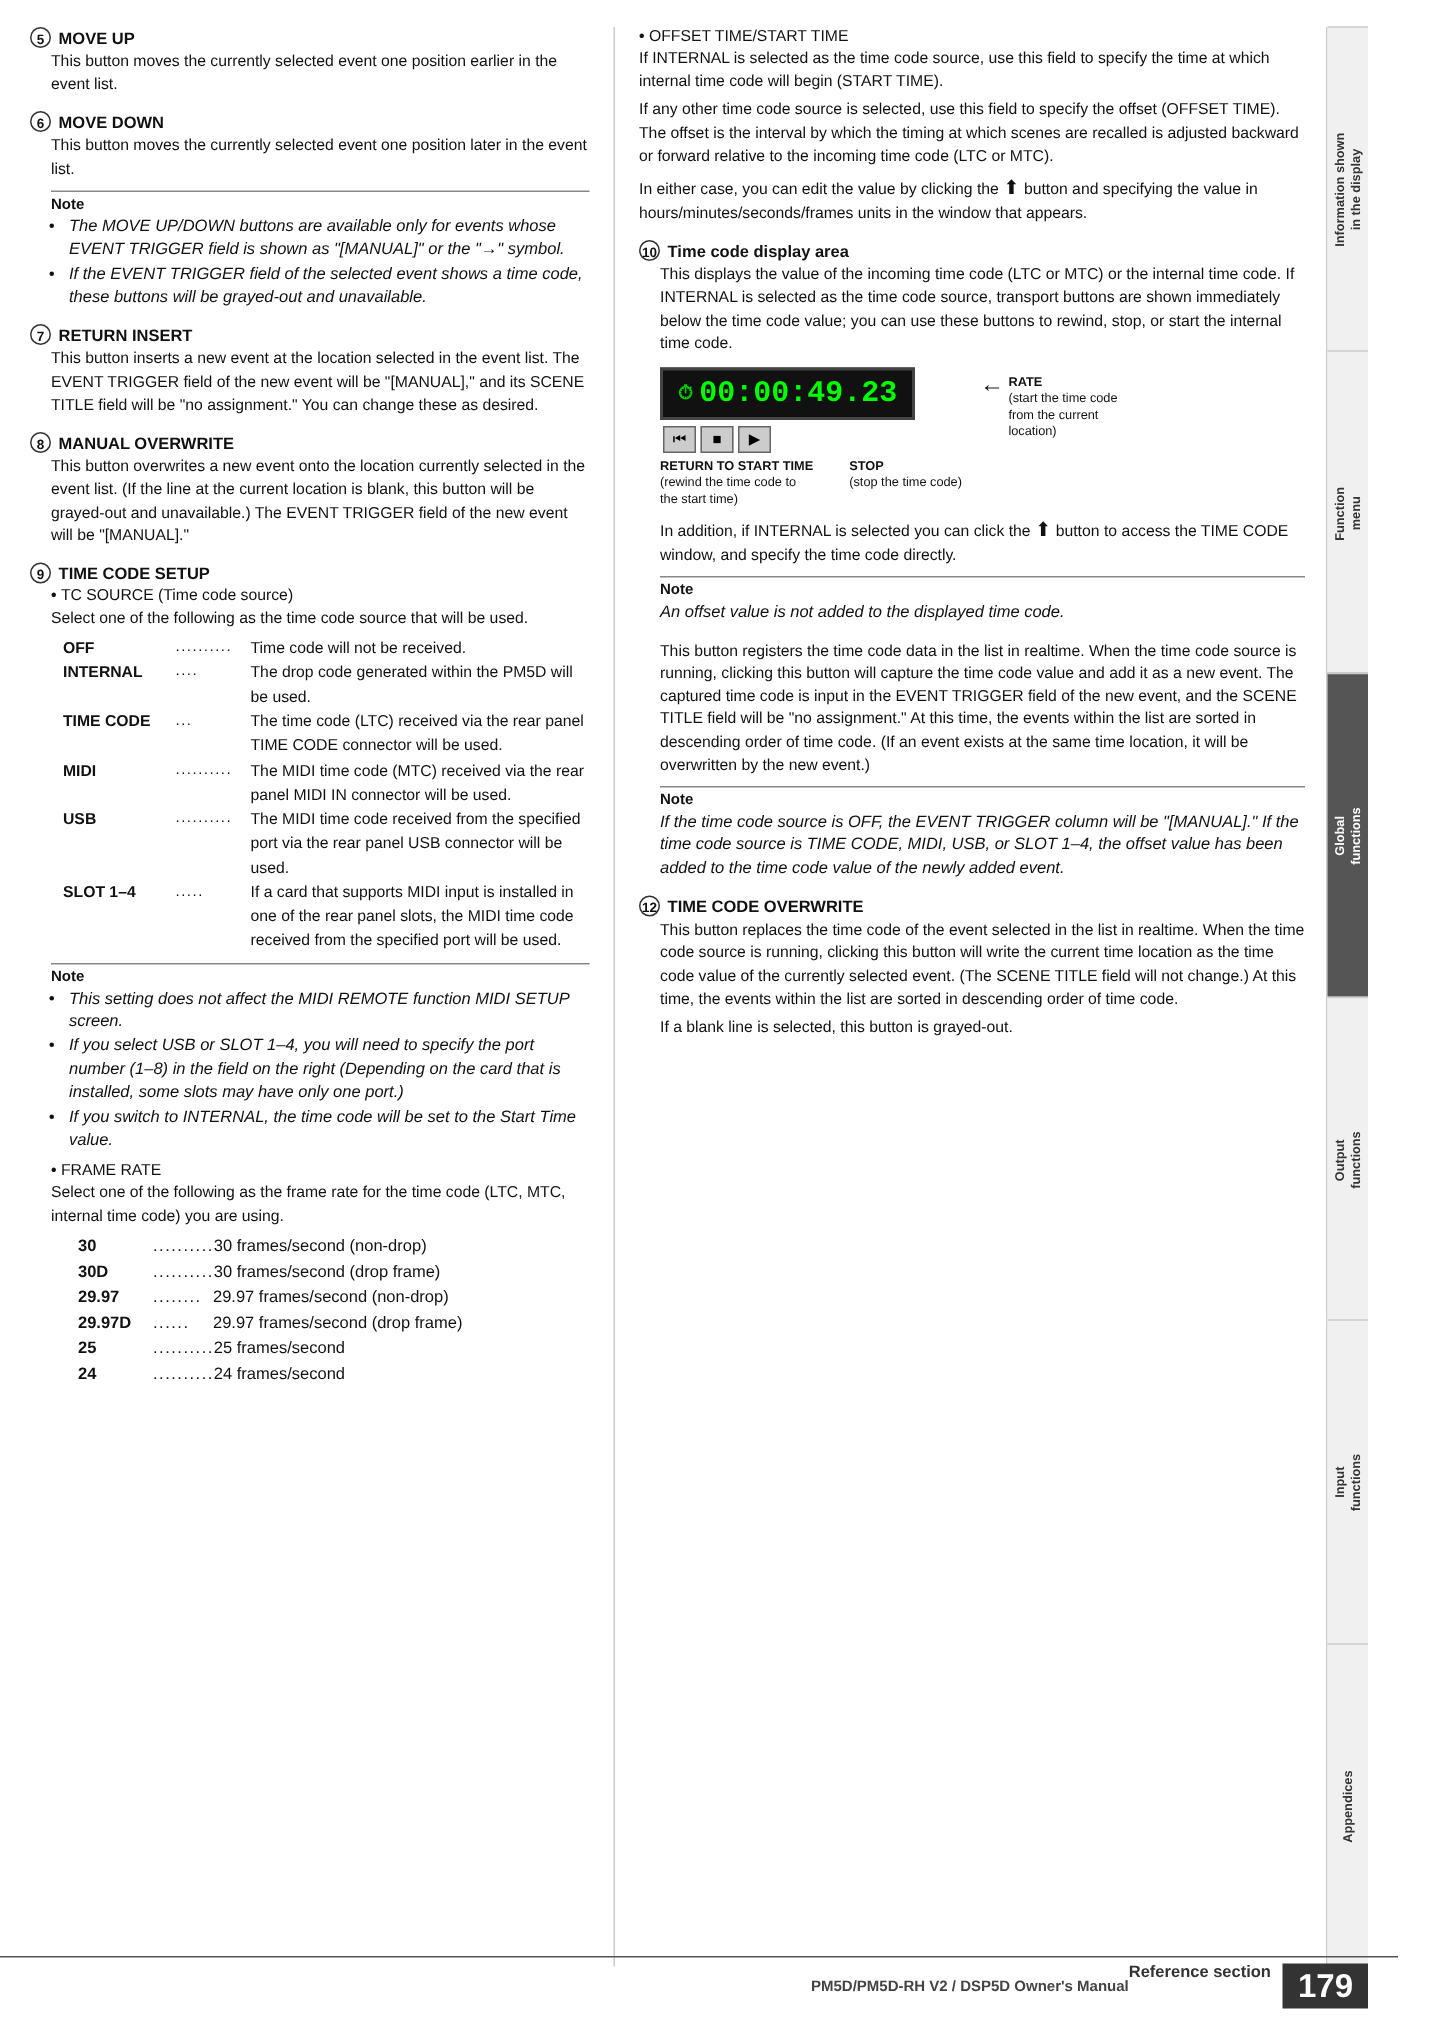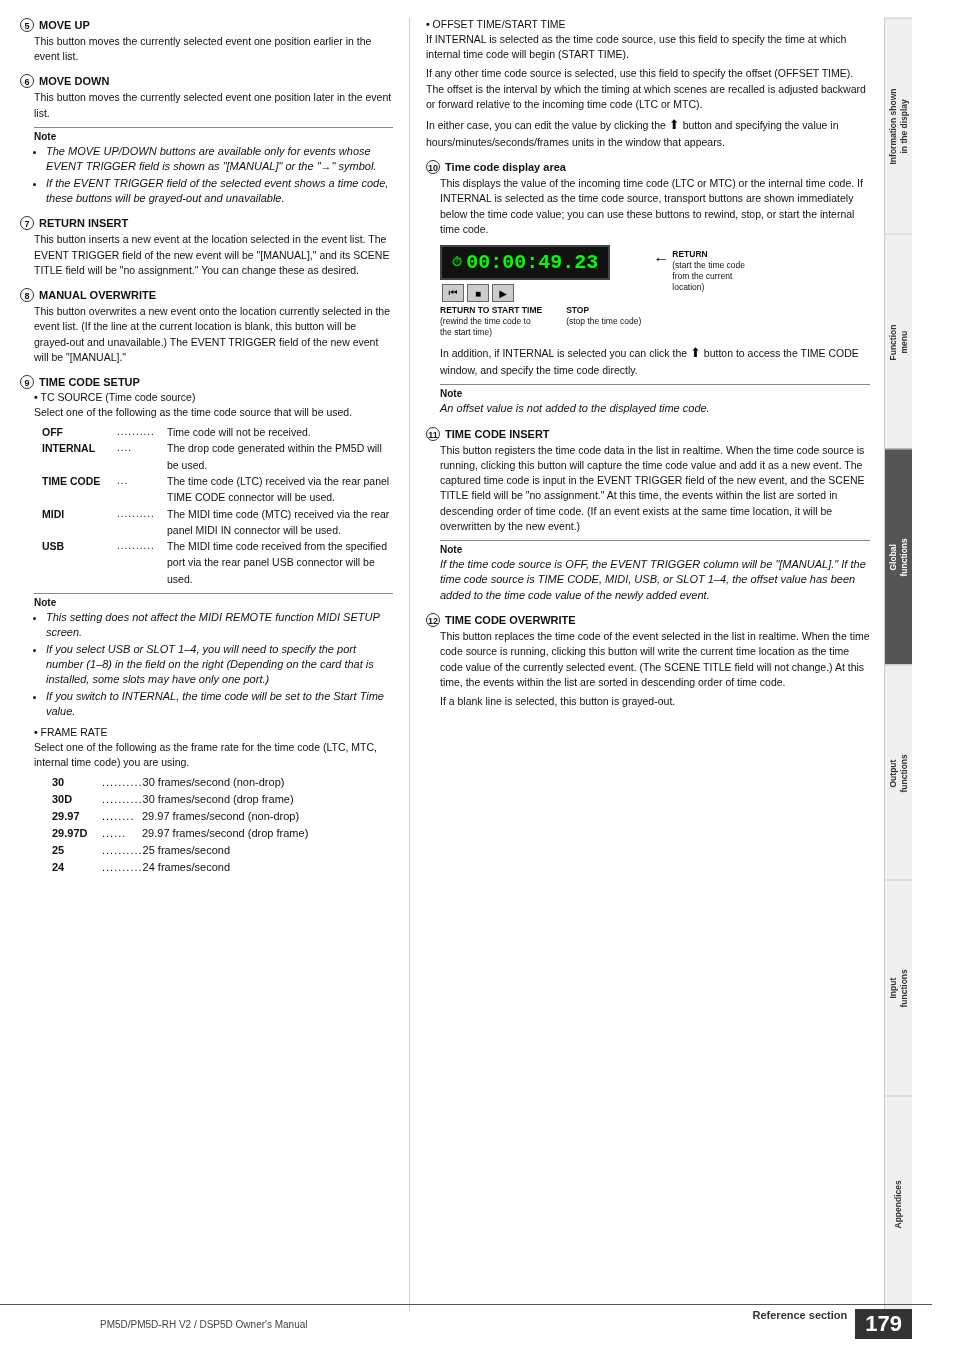--- a/index.html
+++ b/index.html
@@ -186,22 +186,23 @@
       align-items: center;
       justify-content: space-between;
       padding: 0 20px;
       border-top: 1px solid #555;
       padding-top: 4px;
     }
 
     .footer-center {
       font-size: 10px;
       color: #444;
-      text-align: left;
-      flex: 1;
+      text-align: right;
+      flex: 1;
+      font-weight: bold;
     }
 
     .footer-right {
       display: flex;
       gap: 8px;
     }
 
     .footer-ref {
       font-size: 11px;
       font-weight: bold;
@@ -314,20 +315,25 @@
             <div class="tc-row">
               <span class="tc-key">MIDI</span>
               <span class="tc-dots">..........</span>
               <span class="tc-val">The MIDI time code (MTC) received via the rear panel MIDI IN connector will be used.</span>
             </div>
             <div class="tc-row">
               <span class="tc-key">USB</span>
               <span class="tc-dots">..........</span>
               <span class="tc-val">The MIDI time code received from the specified port via the rear panel USB connector will be used.</span>
             </div>
+            <div class="tc-row">
+              <span class="tc-key">SLOT 1–4</span>
+              <span class="tc-dots">.....</span>
+              <span class="tc-val">If a card that supports MIDI input is installed in one of the rear panel slots, the MIDI time code received from the specified port will be used.</span>
+            </div>
           </div>
           <div class="note-box">
             <div class="note-label">Note</div>
             <ul class="note-body">
               <li>This setting does not affect the MIDI REMOTE function MIDI SETUP screen.</li>
               <li>If you select USB or SLOT 1–4, you will need to specify the port number (1–8) in the field on the right (Depending on the card that is installed, some slots may have only one port.)</li>
               <li>If you switch to INTERNAL, the time code will be set to the Start Time value.</li>
             </ul>
           </div>
         </div>
@@ -418,41 +424,37 @@
                 <strong>STOP</strong><br>
                 <span>(stop the time code)</span>
               </div>
             </div>
           </div>
 
           <div style="font-size:8.5px; line-height:1.3; padding-top:4px;">
             <div style="display:flex; align-items:flex-start; gap:3px;">
               <span style="font-size:16px; line-height:1;">←</span>
               <div>
-                <strong>RETURN</strong><br>
+                <strong>RATE</strong><br>
                 <span>(start the time code</span><br>
                 <span>from the current</span><br>
                 <span>location)</span>
               </div>
             </div>
           </div>
         </div>
 
         <div class="section-body indent-1">In addition, if INTERNAL is selected you can click the <span style="font-size:13px;">⬆</span> button to access the TIME CODE window, and specify the time code directly.</div>
         <div class="note-box indent-1">
           <div class="note-label">Note</div>
           <div class="note-body" style="list-style:none; margin-left:0;">An offset value is not added to the displayed time code.</div>
         </div>
       </div>
 
       <div class="section-block">
-        <div class="section-title">
-          <span class="circle-num">11</span>
-          <span class="bold">TIME CODE INSERT</span>
-        </div>
         <div class="section-body indent-1">This button registers the time code data in the list in realtime. When the time code source is running, clicking this button will capture the time code value and add it as a new event. The captured time code is input in the EVENT TRIGGER field of the new event, and the SCENE TITLE field will be "no assignment." At this time, the events within the list are sorted in descending order of time code. (If an event exists at the same time location, it will be overwritten by the new event.)</div>
         <div class="note-box indent-1">
           <div class="note-label">Note</div>
           <div class="note-body" style="list-style:none; margin-left:0;"><em>If the time code source is OFF, the EVENT TRIGGER column will be "[MANUAL]." If the time code source is TIME CODE, MIDI, USB, or SLOT 1–4, the offset value has been added to the time code value of the newly added event.</em></div>
         </div>
       </div>
 
       <div class="section-block">
         <div class="section-title">
           <span class="circle-num">12</span>

